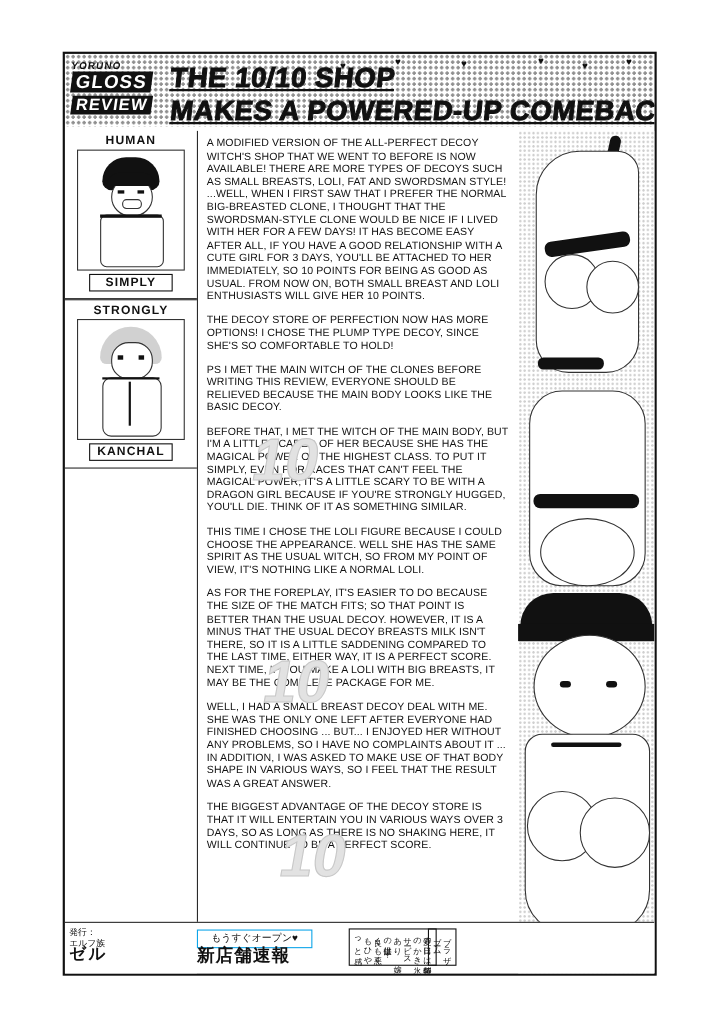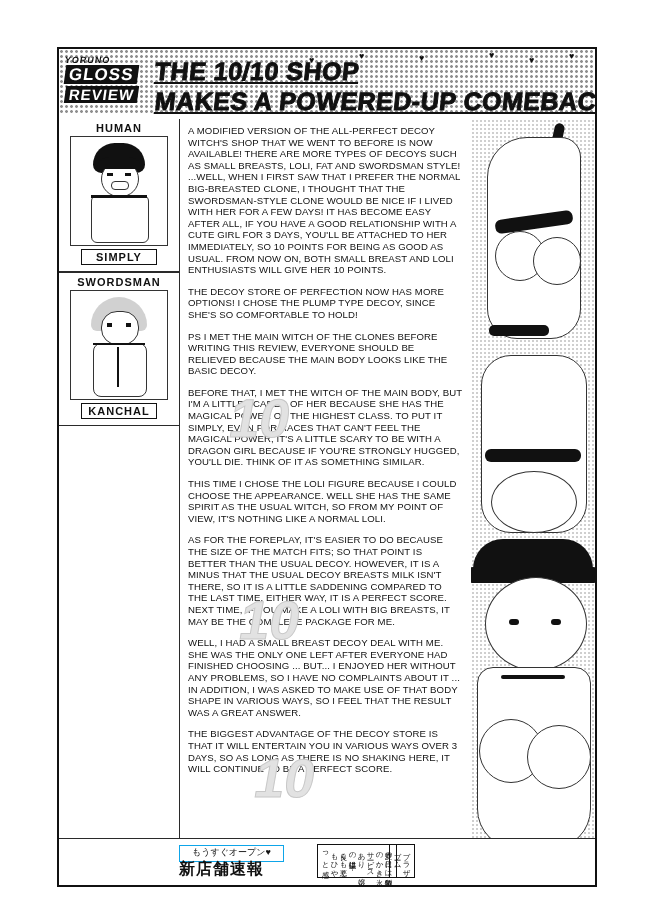--- a/index.html
+++ b/index.html
@@ -120,21 +120,21 @@
             <div class="skw" style="left:20px;top:58px;width:56px;height:46px;border-radius:6px;"></div>
             <div class="sk" style="left:20px;top:58px;width:56px;height:3px;"></div>
           </div>
           <div class="charlabel">SIMPLY</div>
         </div>
         <div class="sep"></div>
 
         <div class="sep"></div>
 
         <div class="charblock">
-          <div class="charname">SWORDSMAN</div>
+          <div class="charname">STRONGLY</div>
           <div class="charart">
             <div class="skg" style="left:20px;top:6px;width:56px;height:34px;border-radius:28px 28px 6px 6px;opacity:.45;"></div>
             <div class="skw" style="left:30px;top:20px;width:36px;height:32px;border-radius:16px;"></div>
             <div class="sk" style="left:36px;top:32px;width:5px;height:4px;"></div>
             <div class="sk" style="left:55px;top:32px;width:5px;height:4px;"></div>
             <div class="skw" style="left:22px;top:52px;width:52px;height:52px;border-radius:8px;"></div>
             <div class="sk" style="left:22px;top:52px;width:52px;height:2px;"></div>
             <div class="sk" style="left:46px;top:56px;width:2px;height:40px;"></div>
           </div>
           <div class="charlabel">KANCHAL</div>
@@ -177,20 +177,25 @@
         <div class="skw round" style="left:14px;top:458px;width:100px;height:92px;"></div>
         <div class="sk" style="left:38px;top:500px;width:10px;height:6px;border-radius:4px;"></div>
         <div class="sk" style="left:80px;top:500px;width:10px;height:6px;border-radius:4px;"></div>
         <div class="skw" style="left:6px;top:548px;width:112px;height:180px;border-radius:16px 16px 40px 40px;"></div>
         <div class="sk" style="left:30px;top:556px;width:64px;height:4px;border-radius:2px;"></div>
         <div class="skw round" style="left:8px;top:600px;width:62px;height:62px;"></div>
         <div class="skw round" style="left:56px;top:606px;width:62px;height:62px;"></div>
       </div>
 
       <div class="footer">
+        <div class="fleft">
+          <div>発行：</div>
+          <div>エルフ族</div>
+          <div class="big">ゼル</div>
+        </div>
         <div class="fbox">
           <span>もうすぐオープン♥</span>
         </div>
         <div class="fbig">新店舗速報</div>
         <div class="fvert" style="left:258px;">夏の日には値特製のかき氷
 サービスあり、嬢の提供は!
 良くも悪くもひやっと感</div>
         <div class="fvert" style="left:330px;">ブラザ
 ブーム</div>
       </div>

